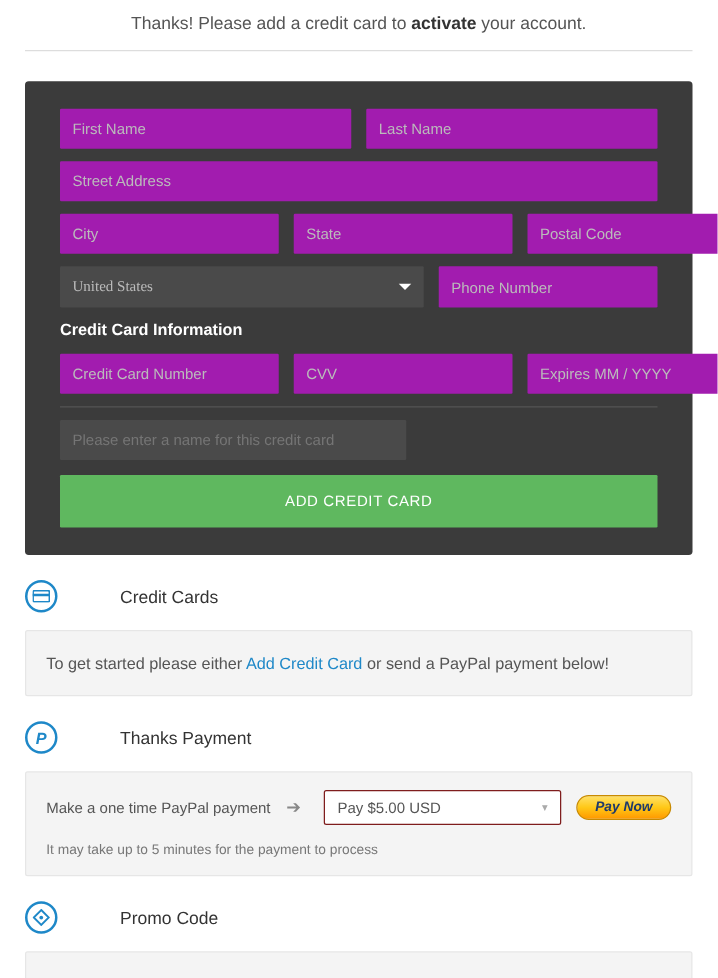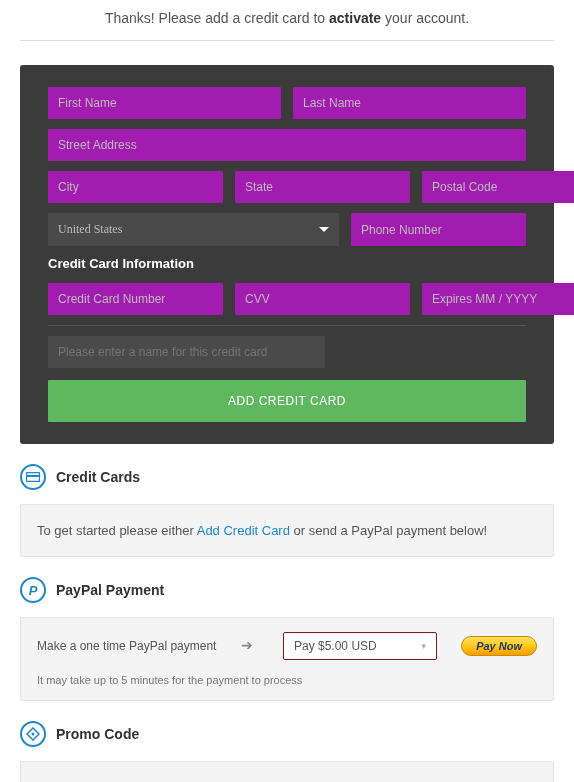--- a/index.html
+++ b/index.html
@@ -12,25 +12,25 @@
     .field::placeholder { color: #bbb; }
     .select-field { background: #4a4a4a; position: relative; display: flex; align-items: center; padding: 9px 10px; color: #bbb; font-size: 12px; flex: 1; border-radius: 1px; font-family: Liberation Serif, serif; }
     .select-caret { position: absolute; right: 10px; width: 0; height: 0; border-left: 5px solid transparent; border-right: 5px solid transparent; border-top: 5px solid #fff; }
     .section-label { color: #fff; font-size: 13px; font-weight: bold; margin: 10px 0 12px 0; }
     .divider { height: 1px; background: #555; margin: 8px 0 10px; }
     .name-field { background: #4a4a4a; border: none; padding: 9px 10px; color: #bbb; font-size: 12px; width: 58%; border-radius: 1px; outline: none; }
     .add-btn { width: 100%; background: #5fb85f; text-align: center; padding: 14px 0; color: #fff; font-size: 12px; letter-spacing: 0.5px; margin-top: 12px; cursor: pointer; border-radius: 1px; }
     .section { margin-top: 20px; }
     .section-head { display: flex; align-items: center; gap: 10px; margin-bottom: 14px; }
     .icon-circle { width: 26px; height: 26px; border: 2px solid #1e88c8; border-radius: 50%; display: flex; align-items: center; justify-content: center; color: #1e88c8; font-weight: bold; font-size: 13px; }
-    .section-title { font-size: 14px; font-weight: bold; color: #333; }
+    .section-title { font-size: 14px; font-weight: normal; color: #333; margin-left: 40px; }
     .notice-box { background: #f4f4f4; border: 1px solid #e6e6e6; border-radius: 2px; padding: 18px 16px; font-size: 13px; color: #555; }
     .notice-box .link { color: #1e88c8; cursor: pointer; }
     .paypal-box { background: #f4f4f4; border: 1px solid #e6e6e6; border-radius: 2px; padding: 14px 16px; font-size: 12px; color: #555; }
-    .pp-row { display: flex; align-items: center; gap: 24px; margin-bottom: 14px; }
+    .pp-row { display: flex; align-items: center; gap: 12px; margin-bottom: 14px; }
     .pp-label { flex: 0 0 180px; font-size: 12px; color: #555; }
     .arrow-btn { width: 18px; height: 18px; color: #888; font-size: 14px; }
     .pp-select { flex: 1; border: 1px solid #7f1d1d; background: #fff; border-radius: 2px; padding: 6px 10px; font-size: 12px; color: #555; display: flex; align-items: center; position: relative; }
     .pp-select-caret { position: absolute; right: 10px; color: #aaa; font-size: 9px; }
     .paynow-btn { background: linear-gradient(to bottom, #ffe066 0%, #ffc817 50%, #ff9900 100%); border: 1px solid #c88a00; border-radius: 10px; padding: 3px 14px; font-size: 11px; font-style: italic; font-weight: bold; color: #1f3a6c; cursor: pointer; }
     .pp-note { font-size: 11px; color: #777; }
     .card-icon svg { display: block; }
   </style>
 </head>
 <body>
@@ -83,21 +83,21 @@
   <div class="notice-box">
     <span>To get started please either </span><span class="link">Add Credit Card</span><span> or send a PayPal payment below!</span>
   </div>
 </div>
 
 <div class="section">
   <div class="section-head">
     <div class="icon-circle">
       <span style="font-style: italic;">P</span>
     </div>
-    <div class="section-title">PayPal Payment</div>
+    <div class="section-title">Thanks Payment</div>
   </div>
   <div class="paypal-box">
     <div class="pp-row">
       <div class="pp-label">Make a one time PayPal payment</div>
       <div class="arrow-btn">➔</div>
       <div class="pp-select">
         <span>Pay $5.00 USD</span>
         <span class="pp-select-caret">▾</span>
       </div>
       <div class="paynow-btn">Pay Now</div>

